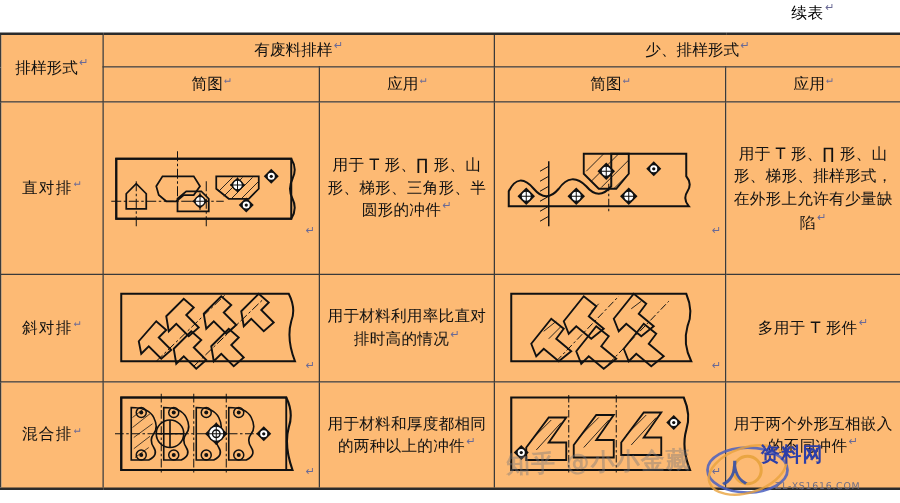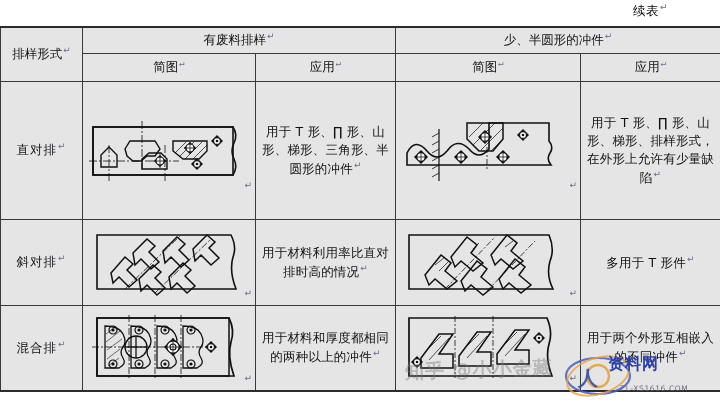--- a/index.html
+++ b/index.html
@@ -23,37 +23,37 @@
   
   table.sheet{
     position:absolute;left:0;top:26px;
     width:720px;border-collapse:collapse;table-layout:fixed;
     background:#fff;
   }
   table.sheet td,table.sheet th{
     border:1px solid #3a3a3a;
     padding:0;vertical-align:middle;text-align:center;
     font-weight:normal;font-size:12.5px;color:#111;
-    background:#e5e5e5;
+    background:#fdba74;
   }
   
   table.sheet{border:0;}
   .topline{border-top:2px solid #2b2b2b !important;}
   .botline{border-bottom:2px solid #2b2b2b !important;}
 
   .c-form{width:82px;}
   .c-d1{width:173px;}
   .c-a1{width:140px;}
   .c-d2{width:185px;}
   .c-a2{width:140px;}
 
   .hrow1 td{height:25px;}
   .hrow2 td{height:27px;font-family:Liberation Mono, monospace;}
 
-  .rowlabel{font-size:12.5px;letter-spacing:1px;}
+  .rowlabel{font-size:12.5px;letter-spacing:1px;font-family:Liberation Mono, monospace;}
   .apptext{
     text-align:left;padding:4px 6px 4px 8px;
     font-size:12.5px;line-height:1.45;letter-spacing:.2px;
   }
   .figcell{padding:3px 2px;}
   .figwrap{display:flex;align-items:center;justify-content:center;position:relative;}
   .ret{
     position:absolute;right:3px;bottom:1px;color:#6a6a96;font-size:9px;
   }
 
@@ -103,21 +103,21 @@
     <tbody>
 
     <tr class="hrow1">
       <td rowspan="2" class="topline">
         <span>排样形式</span><span class="pilcrow">↵</span>
       </td>
       <td colspan="2" class="topline">
         <span>有废料排样</span><span class="pilcrow">↵</span>
       </td>
       <td colspan="2" class="topline">
-        <span>少、半圆形的冲件</span><span class="pilcrow">↵</span>
+        <span>少、排样形式</span><span class="pilcrow">↵</span>
       </td>
     </tr>
 
     <tr class="hrow2">
       <td>
         <span>简图</span><span class="pilcrow">↵</span>
       </td>
       <td>
         <span>应用</span><span class="pilcrow">↵</span>
       </td>

